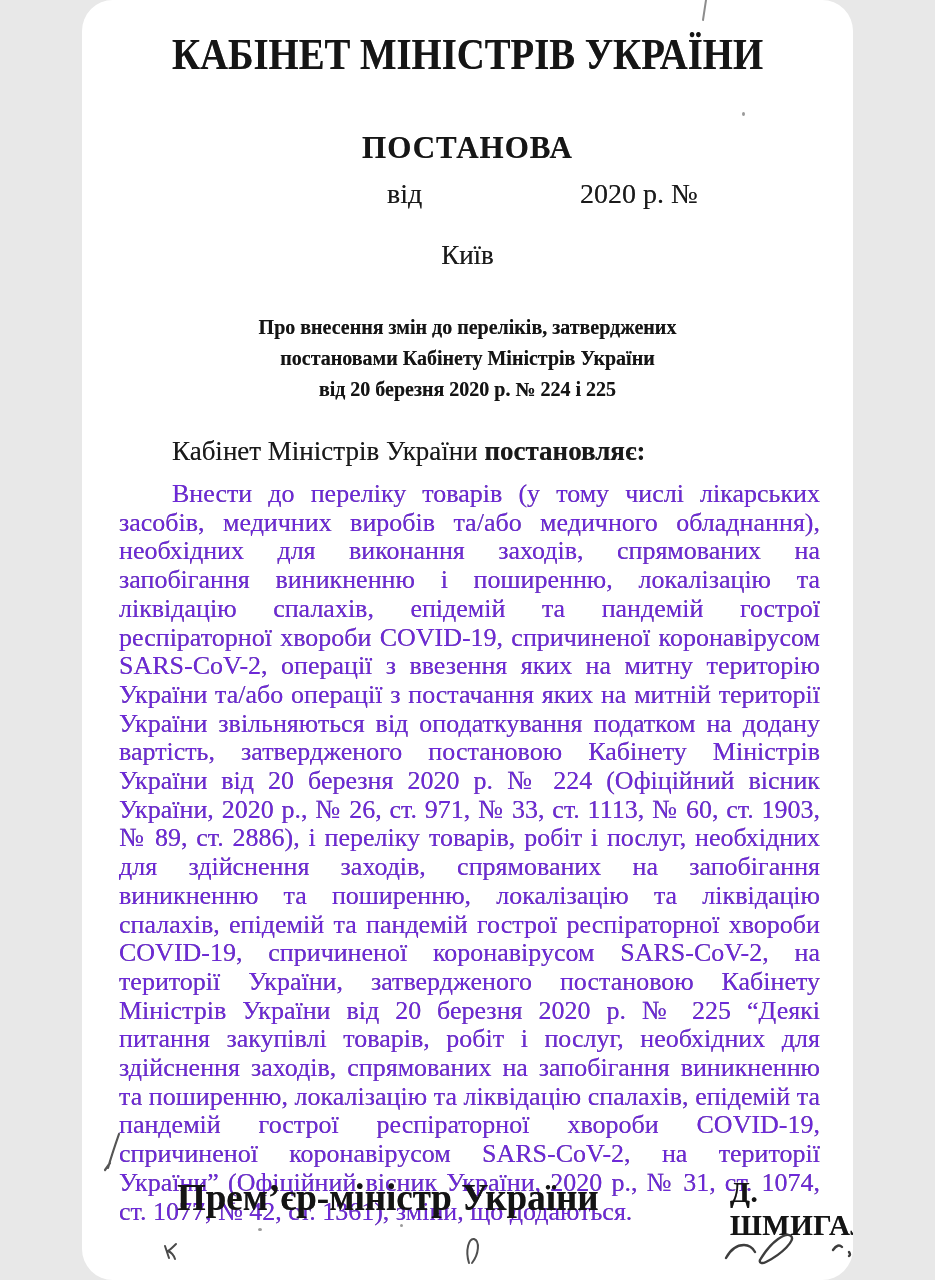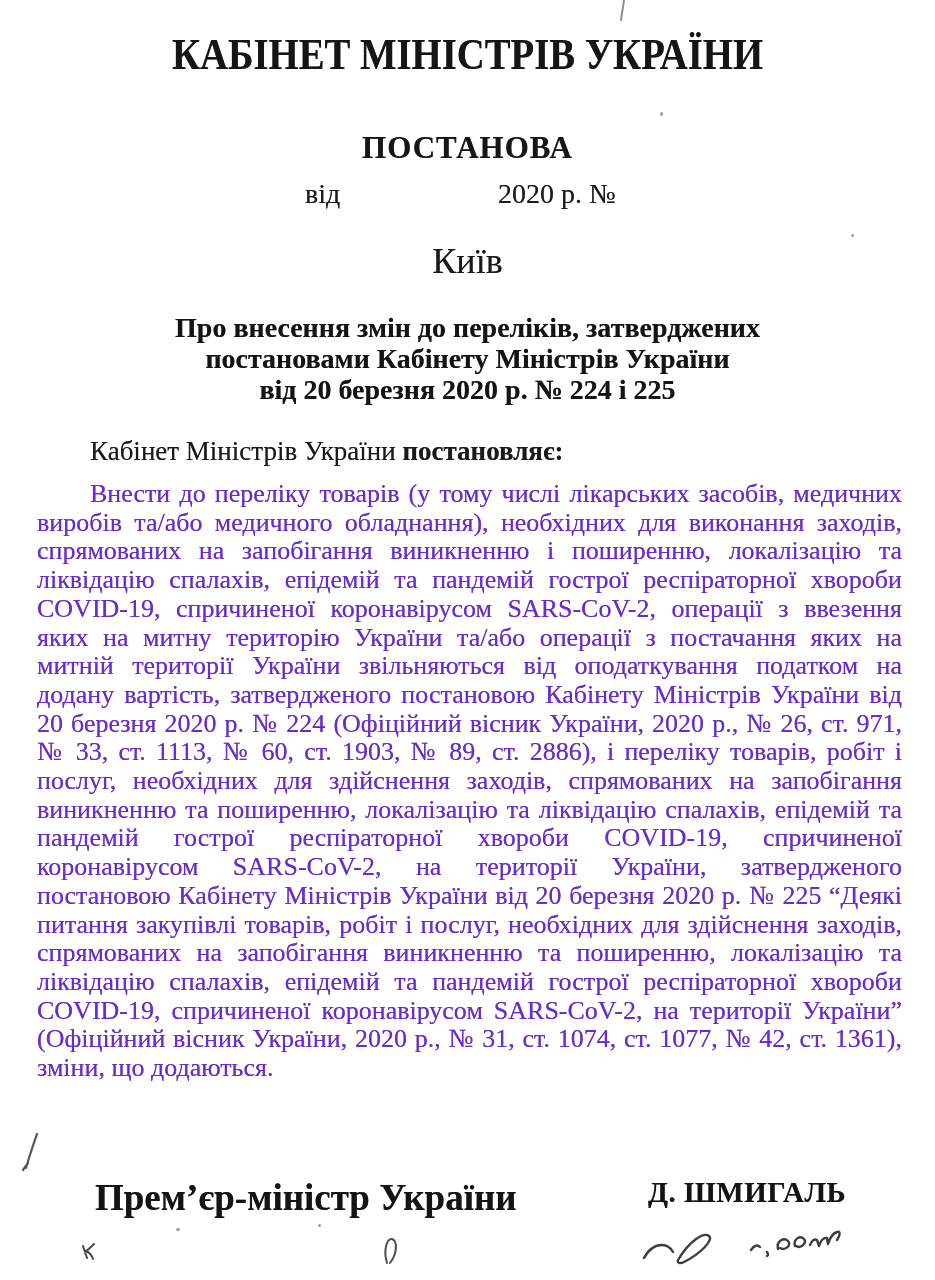--- a/index.html
+++ b/index.html
@@ -2,28 +2,29 @@
 <html lang="uk"><head>
 <meta charset="utf-8">
 <style>
   html, body {
     margin: 0;
     padding: 0;
     background: #e8e8e8;
   }
   .page {
     position: relative;
-    width: 935px;
+    width: 771px;
     height: 1280px;
     margin: 0 auto;
     background: #ffffff;
     overflow: hidden;
     font-family: "Liberation Serif", "DejaVu Serif", serif;
     color: #1a1a1a;
     text-shadow: 0 0 0.6px rgba(10,10,10,0.55);
+    border-radius: 31px;
   }
   .abs { position: absolute; }
   .centered { left: 0; right: 0; text-align: center; }
 
   .org-title {
     top: 28px;
     font-size: 45px;
     font-weight: bold;
     white-space: nowrap;
     transform: scaleX(0.86);
@@ -42,25 +43,25 @@
   .date-line {
     top: 178px;
     left: 0; right: 0;
     height: 34px;
     font-size: 28px;
   }
   .date-prefix { position: absolute; left: 305px; top: 0; }
   .date-year   { position: absolute; left: 498px; top: 0; }
   .city {
     top: 240px;
-    font-size: 36px;
+    font-size: 27px;
   }
   .subject {
     top: 312px;
-    font-size: 28px;
+    font-size: 20px;
     font-weight: bold;
     line-height: 31px;
     color: #141414;
   }
   .enacting {
     top: 436px;
     left: 37px;
     right: 33px;
     font-size: 27px;
     text-indent: 53px;

